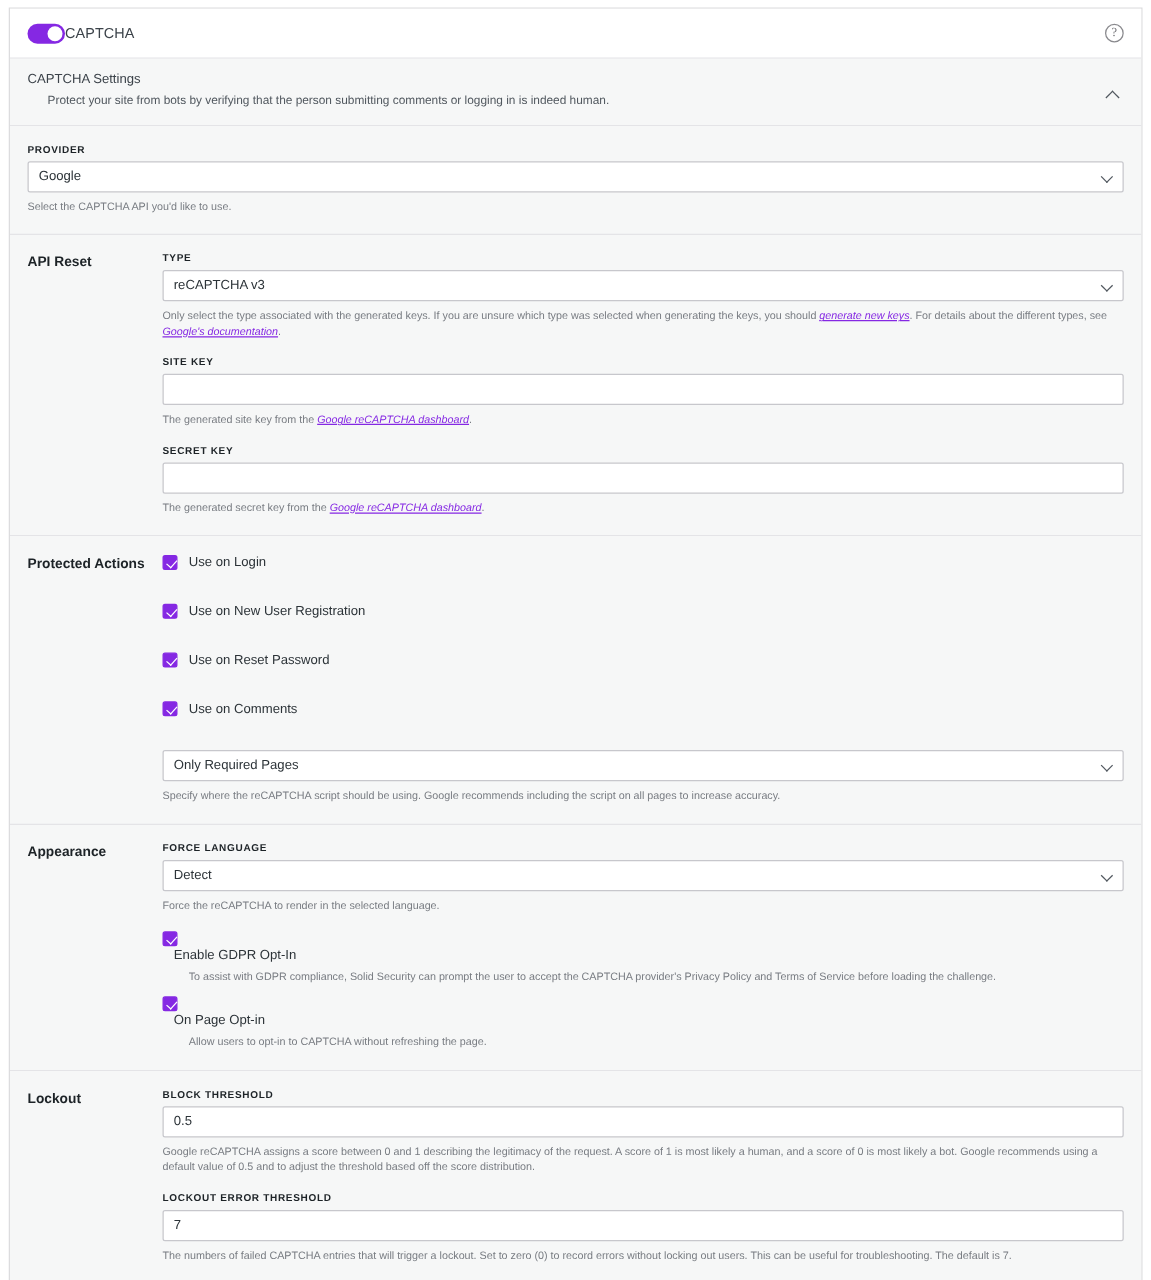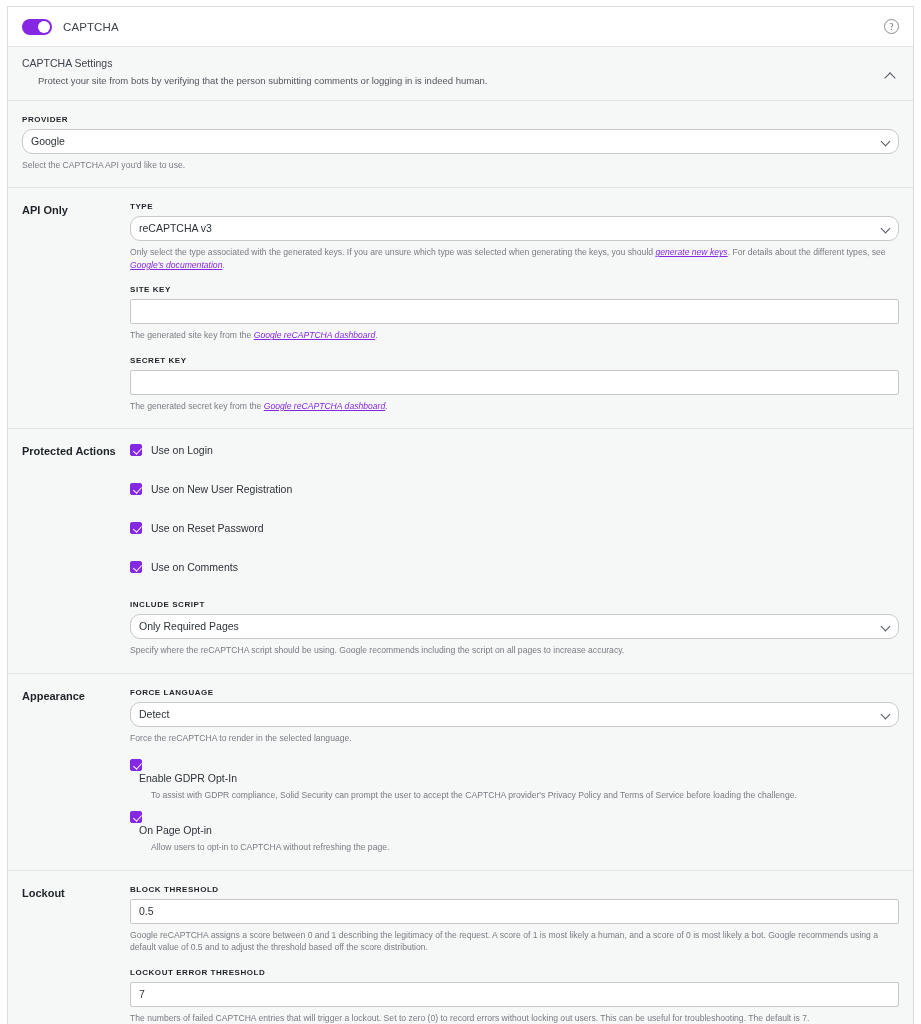--- a/index.html
+++ b/index.html
@@ -37,21 +37,20 @@
     cursor: pointer;
   }
   .toggle .knob {
     position: absolute;
     top: 2px; left: 16px;
     width: 12px; height: 12px;
     border-radius: 50%;
     background: #ffffff;
   }
   .module-title {
-    margin-left: 11px;
     font-size: 11.5px;
     color: #3c434a;
     letter-spacing: .1px;
   }
   .spacer { flex: 1 1 auto; }
   .help-icon {
     width: 15px; height: 15px;
     border-radius: 50%;
     border: 1px solid #8a8a8e;
     color: #6b6b70;
@@ -143,21 +142,21 @@
     border: 1px solid #c7c7cc;
     background: #ffffff;
     border-radius: 2px;
     font-size: 10.5px;
     color: #2c3338;
     padding: 0 26px 0 8px;
     line-height: 23px;
     font-family: "Liberation Sans", sans-serif;
     outline: none;
   }
-  .select-box { cursor: pointer; white-space: nowrap; overflow: hidden; border-radius: 10px; }
+  .select-box { cursor: pointer; white-space: nowrap; overflow: hidden; }
 
   .chev-down {
     position: absolute;
     right: 10px; top: 9px;
     width: 7px; height: 7px;
     border-right: 1.2px solid #50575e;
     border-bottom: 1.2px solid #50575e;
     transform: rotate(45deg);
     pointer-events: none;
   }
@@ -250,21 +249,21 @@
           <div class="control-wrap">
             <div class="select-box">Google</div>
             <span class="chev-down"></span>
           </div>
           <div class="help">Select the CAPTCHA API you'd like to use.</div>
         </div>
       </div>
     </div>
 
     <div class="section">
-      <div class="section-label">API Only</div>
+      <div class="section-label">API Reset</div>
       <div class="section-body">
 
         <div class="field">
           <label class="flabel">TYPE</label>
           <div class="control-wrap">
             <div class="select-box">reCAPTCHA v3</div>
             <span class="chev-down"></span>
           </div>
           <div class="help"><span>Only select the type associated with the generated keys. If you are unsure which type was selected when generating the keys, you should </span><a href="#">generate new keys</a><span>. For details about the different types, see </span><a href="#">Google's documentation</a><span>.</span></div>
         </div>
@@ -305,21 +304,20 @@
           <span class="cbox-label">Use on Reset Password</span>
         </div>
         <div class="check-row">
           <span class="cbox"></span>
           <span class="cbox-label">Use on Comments</span>
         </div>
 
         <div class="gap-lg"></div>
 
         <div class="field">
-          <label class="flabel">INCLUDE SCRIPT</label>
           <div class="control-wrap">
             <div class="select-box">Only Required Pages</div>
             <span class="chev-down"></span>
           </div>
           <div class="help">Specify where the reCAPTCHA script should be using. Google recommends including the script on all pages to increase accuracy.</div>
         </div>
 
       </div>
     </div>
 

